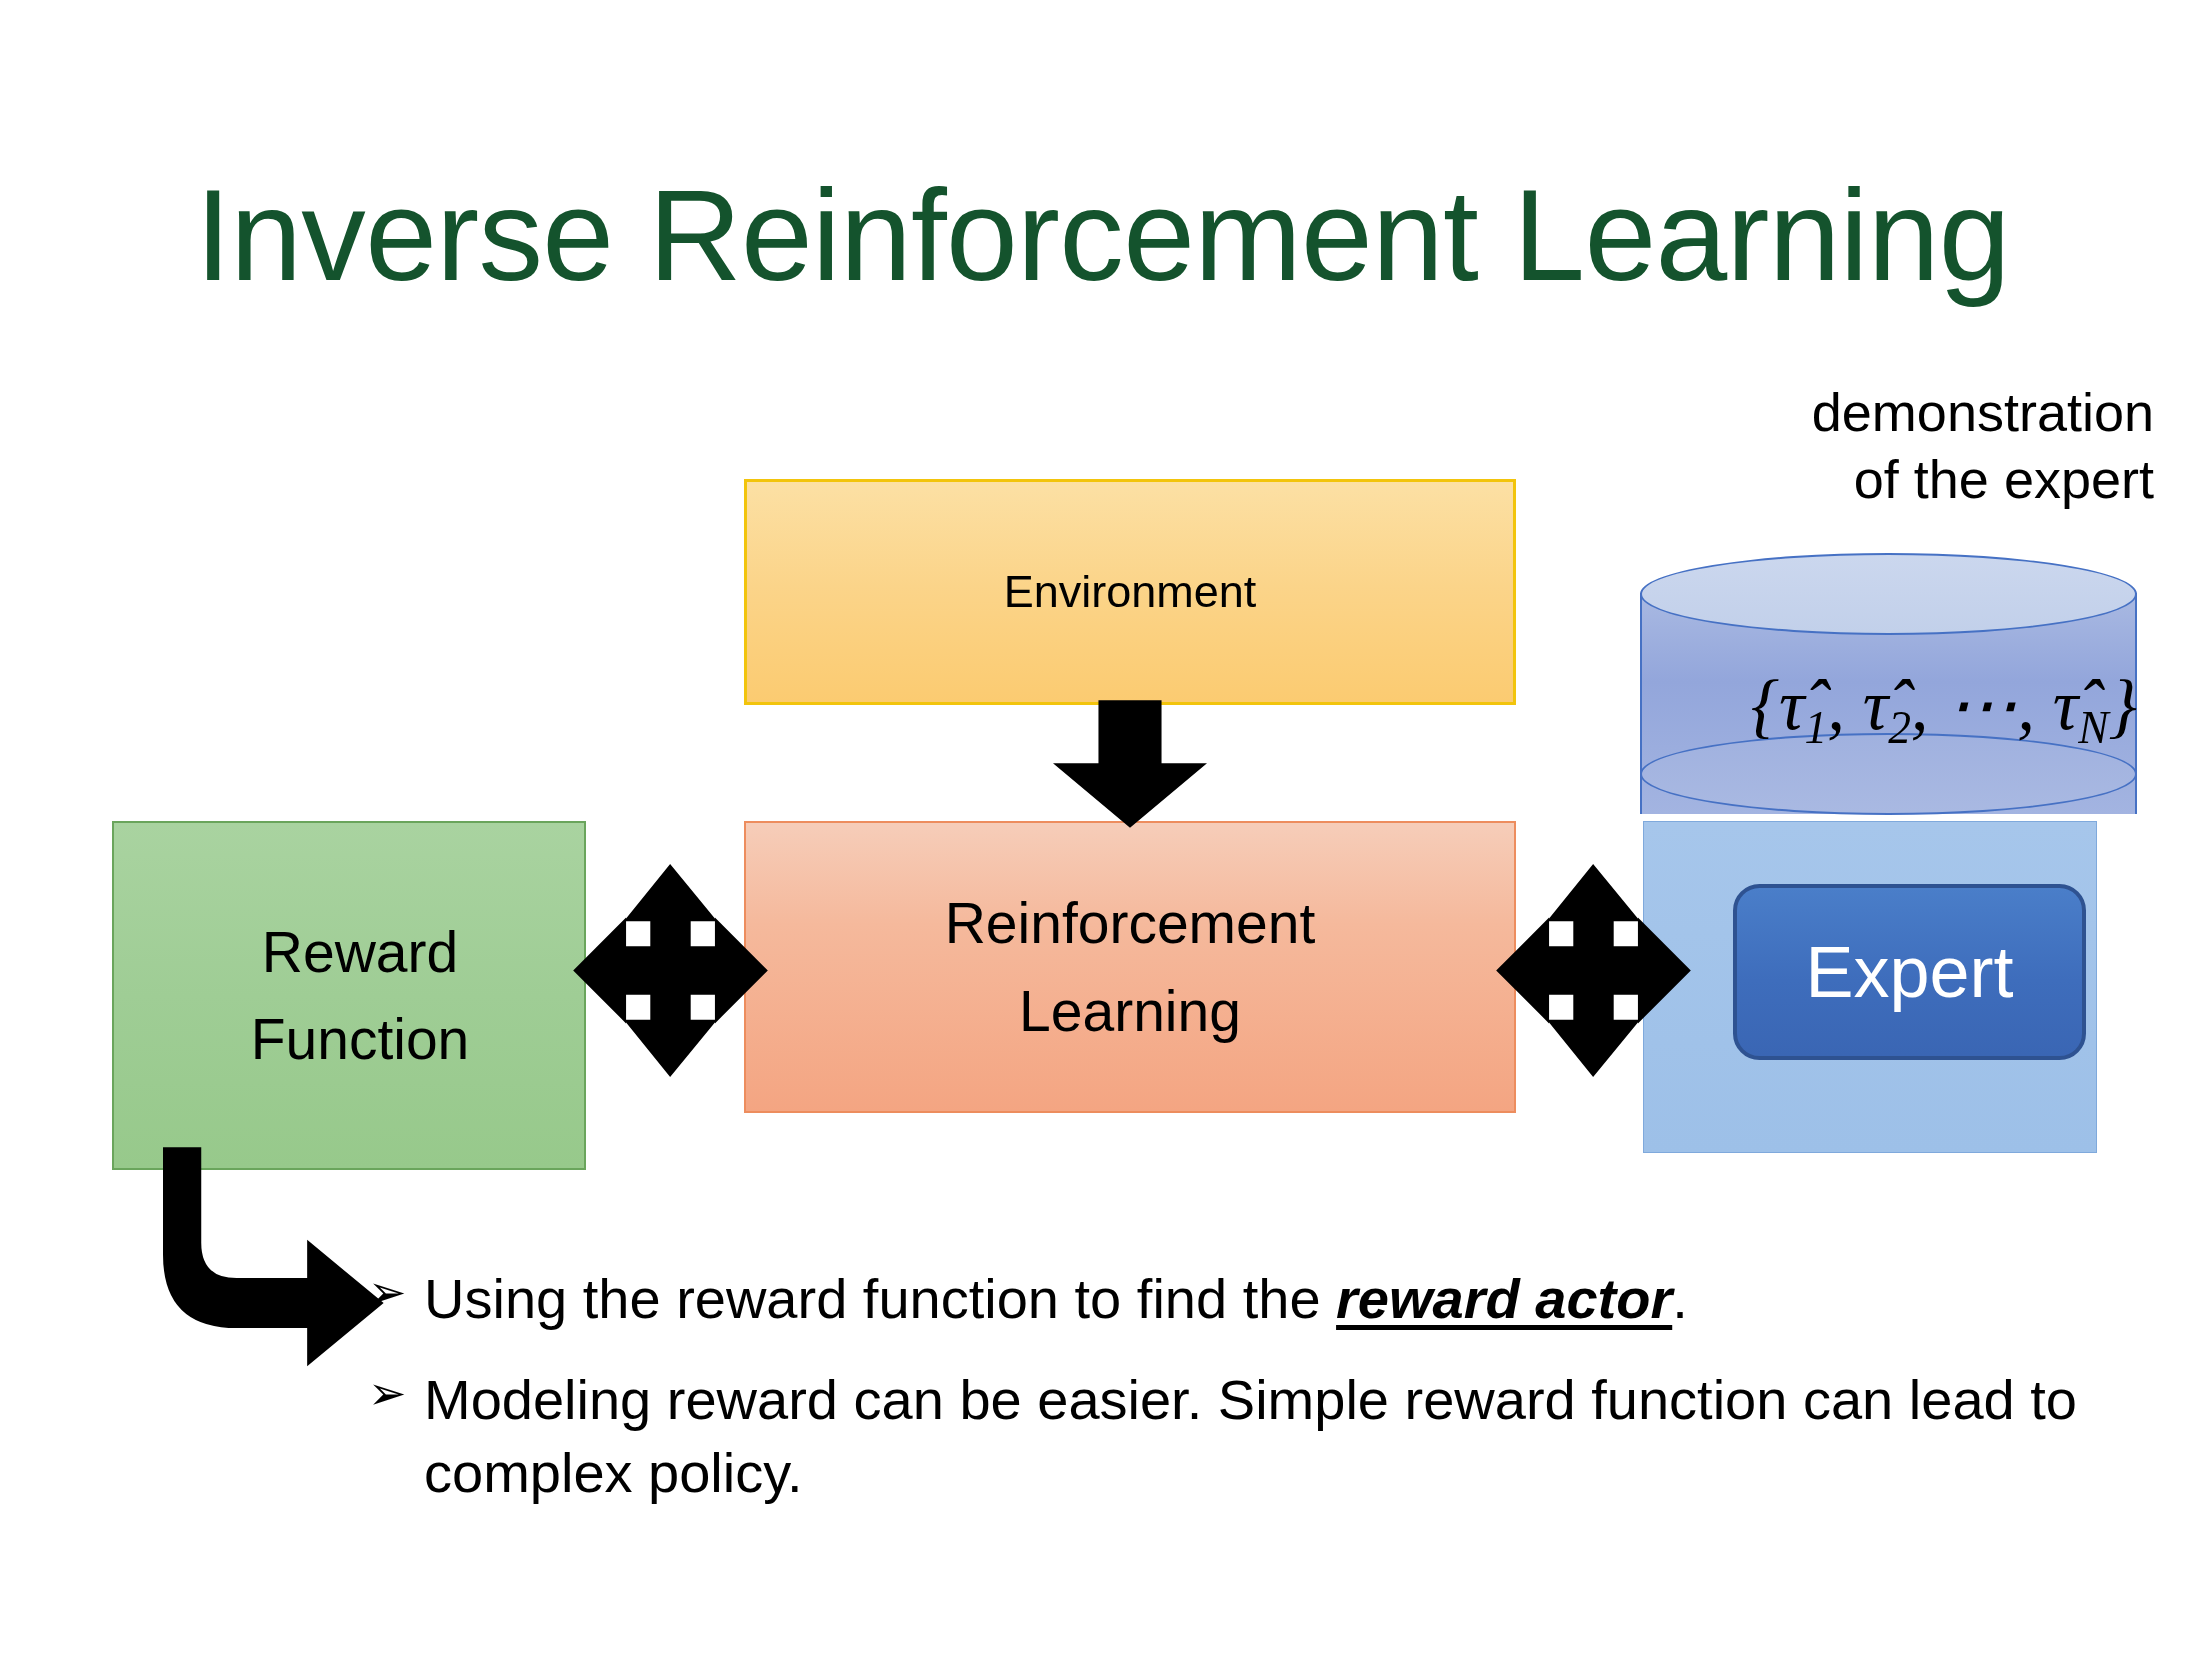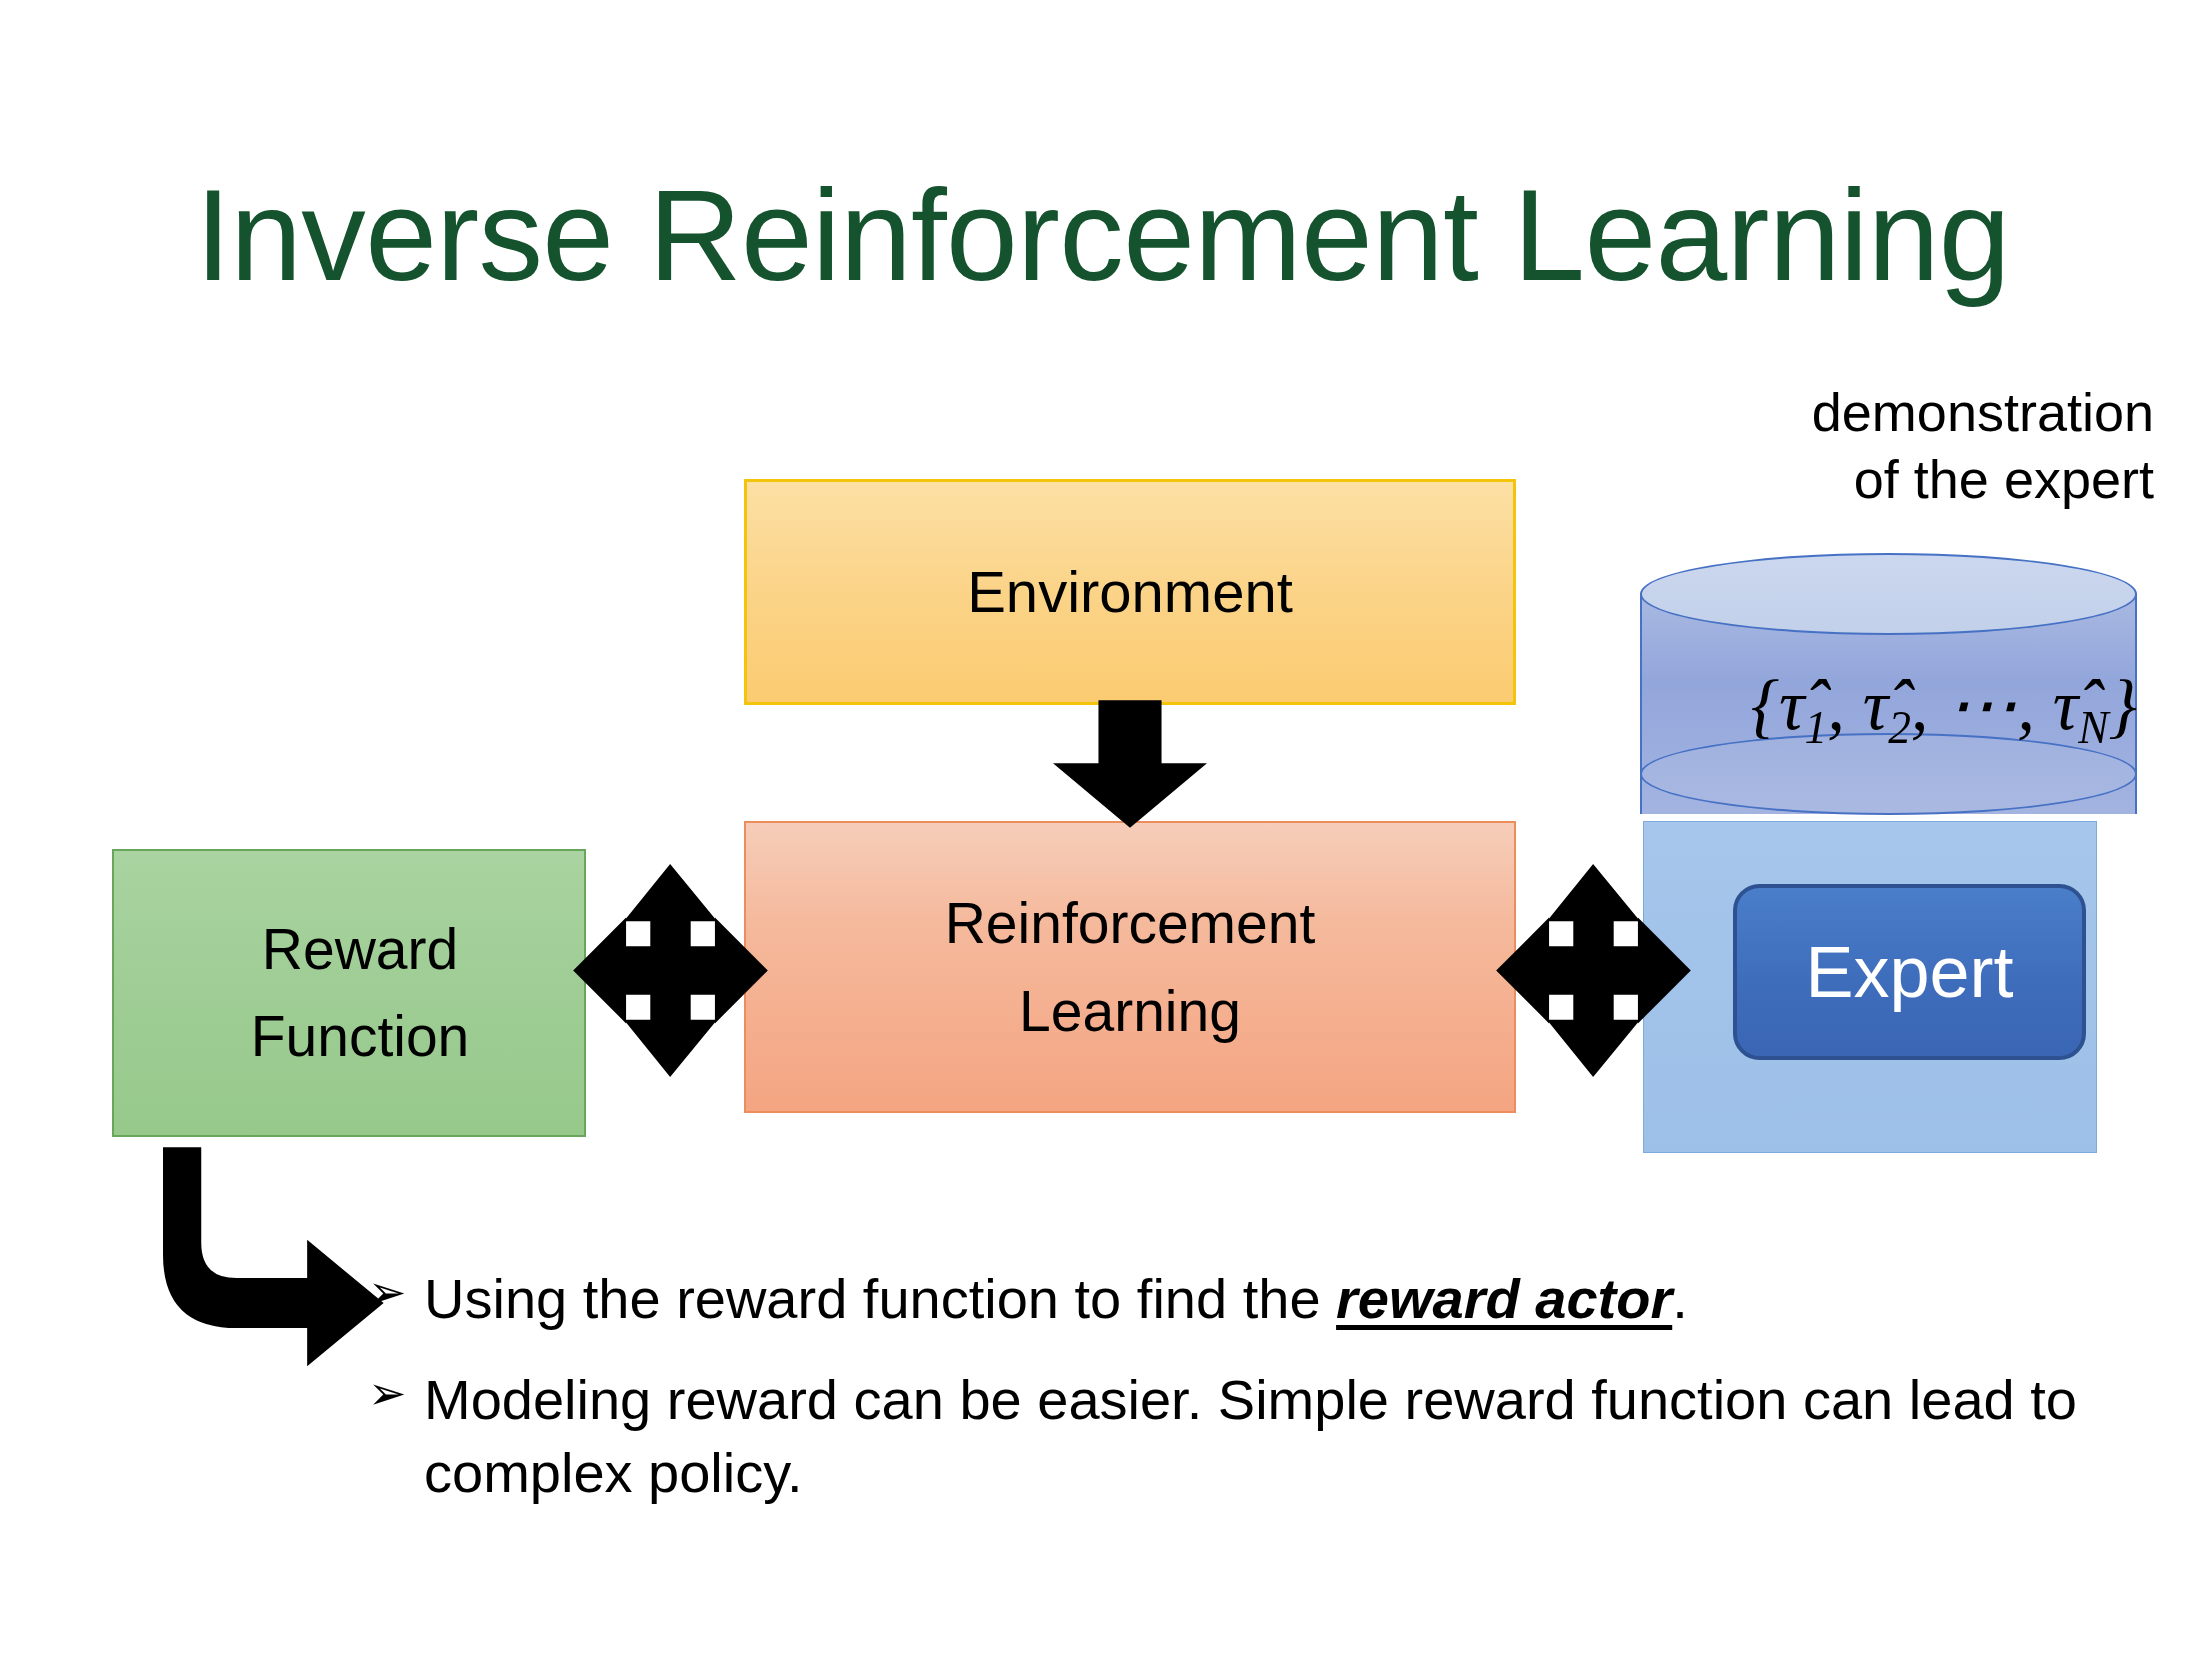--- a/index.html
+++ b/index.html
@@ -51,41 +51,41 @@
   }
 
   
   #box-environment {
     left: 744px;
     top: 479px;
     width: 772px;
     height: 226px;
     background: linear-gradient(180deg, #FCE0A4 0%, #FBD489 48%, #FBCB71 100%);
     border: 3.7px solid #F2C40C;
-    font-size: 58px;
+    font-size: 45px;
   }
 
   
   #box-rl {
     left: 744px;
     top: 821px;
     width: 772px;
     height: 292px;
     background: linear-gradient(180deg, #F6CDB9 0%, #F5B99C 35%, #F4A582 100%);
     border: 2.2px solid #ED8D5E;
     font-size: 57px;
   }
   #box-rl .label { line-height: 1.55; }
 
   
   #box-reward {
     left: 112px;
-    top: 849px;
+    top: 821px;
     width: 474px;
-    height: 288px;
+    height: 349px;
     background: linear-gradient(180deg, #A9D3A0 0%, #9FCD95 50%, #97C98B 100%);
     border: 2.2px solid #6AA55C;
     font-size: 57px;
     padding-left: 22px;
   }
   #box-reward .label { line-height: 1.52; }
 
   
   #expert-caption {
     position: absolute;

